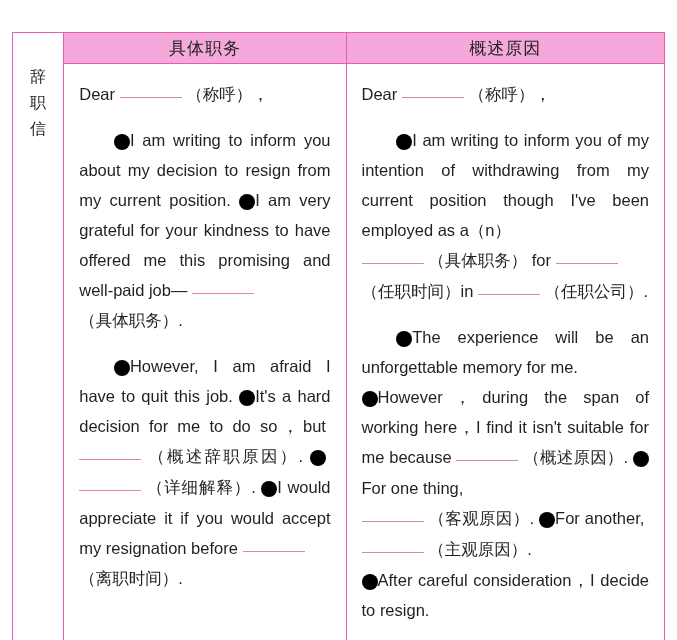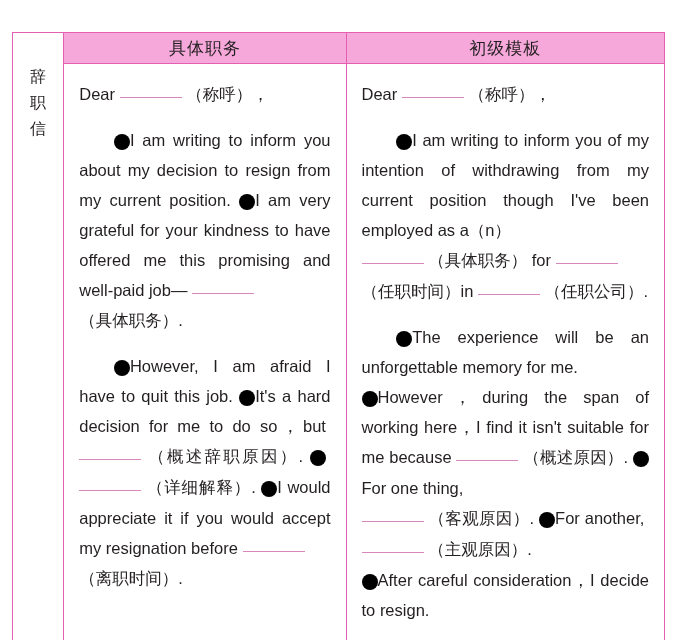--- a/index.html
+++ b/index.html
@@ -145,21 +145,21 @@
   <table class="tmpl-table">
     <colgroup>
       <col class="col-label">
       <col class="col-basic">
       <col class="col-adv">
     </colgroup>
     <thead>
       <tr>
         <th class="hdr-blank"></th>
         <th class="hdr-cell cjk">具体职务</th>
-        <th class="hdr-cell cjk">初级模板</th>
+        <th class="hdr-cell cjk">概述原因</th>
       </tr>
     </thead>
     <tbody>
       <tr>
 
         <td class="label-cell">
           <span class="vert-label cjk">
             <span>辞</span>
             <span>职</span>
             <span>信</span>

